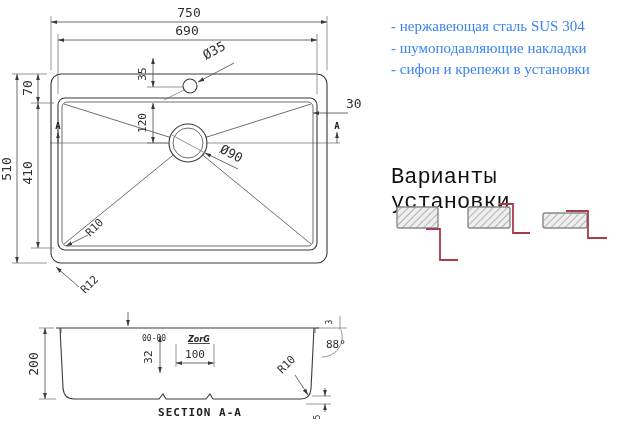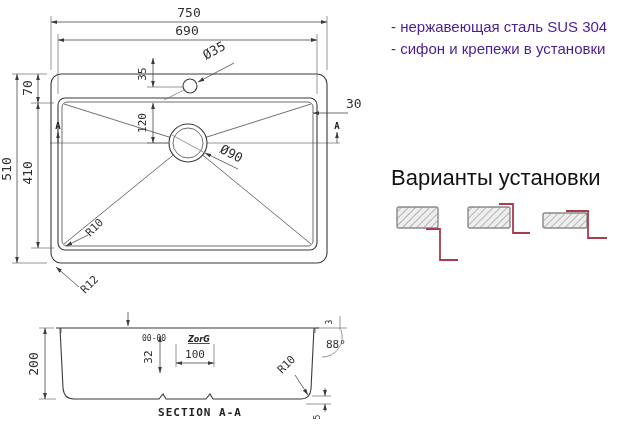--- a/index.html
+++ b/index.html
@@ -12,24 +12,24 @@
   .thin{stroke:#6a6a6a;stroke-width:0.7;fill:none;}
   .wfill{fill:#ffffff;}
   
   .dim   {font-family:"DejaVu Sans Mono",monospace;fill:#2f2f2f;font-size:13px;}
   .dim-s {font-family:"DejaVu Sans Mono",monospace;fill:#2f2f2f;font-size:11px;}
   .dim-xs{font-family:"DejaVu Sans Mono",monospace;fill:#2f2f2f;font-size:8px;}
   .dim-a {font-family:"DejaVu Sans Mono",monospace;fill:#222;font-size:9px;font-weight:bold;}
   .sec-title{font-family:"DejaVu Sans Mono",monospace;fill:#222;font-size:11px;font-weight:bold;letter-spacing:1px;}
   .logo{font-family:"DejaVu Sans",sans-serif;fill:#222;font-size:8px;font-weight:bold;font-style:italic;text-decoration:underline;}
   
-  .specs{position:absolute;left:391px;top:16px;color:#4c1d95;font-size:15px;line-height:21.5px;
-         font-family:Liberation Sans, sans-serif;}
+  .specs{position:absolute;left:391px;top:16px;color:#3b82f6;font-size:15px;line-height:21.5px;
+         font-family:Liberation Serif, serif;}
   .install-heading{position:absolute;left:391px;top:165px;color:#111;font-size:22px;
-         font-family:Liberation Sans, sans-serif;}
+         font-family:Liberation Mono, monospace;}
   .redline{stroke:#a93b4c;stroke-width:1.8;fill:none;}
   .hatchrect{stroke:#8a8a8a;stroke-width:1.4;}
 </style>
 </head>
 <body>
 
 <div id="canvas">
 
   <svg width="372" height="432" viewBox="0 0 372 432">
     <defs>
@@ -148,20 +148,21 @@
       <line class="ln2" x1="325" y1="388" x2="325" y2="396" marker-end="url(#arrE)"></line>
       <line class="ln2" x1="325" y1="412" x2="325" y2="404" marker-end="url(#arrE)"></line>
       <text class="dim-xs" x="320" y="417" text-anchor="middle" transform="rotate(-90 320 417)">5</text>
 
       <text class="sec-title" x="200" y="416" text-anchor="middle">SECTION A-A</text>
     </g>
   </svg>
 
   <div class="specs">
     <div>- нержавеющая сталь SUS 304</div>
+    <div>- шумоподавляющие накладки</div>
     <div>- сифон и крепежи в установки</div>
   </div>
 
   <div class="install-heading">Варианты установки</div>
 
   <svg width="234" height="80" viewBox="385 196 234 80" style="left:385px;top:196px;">
     <defs>
       <pattern id="hatch" width="5" height="5" patternTransform="rotate(45)" patternUnits="userSpaceOnUse">
         <rect width="5" height="5" fill="#eeeeee"></rect>
         <line x1="0" y1="0" x2="0" y2="5" stroke="#a5a5a5" stroke-width="1.6"></line>

